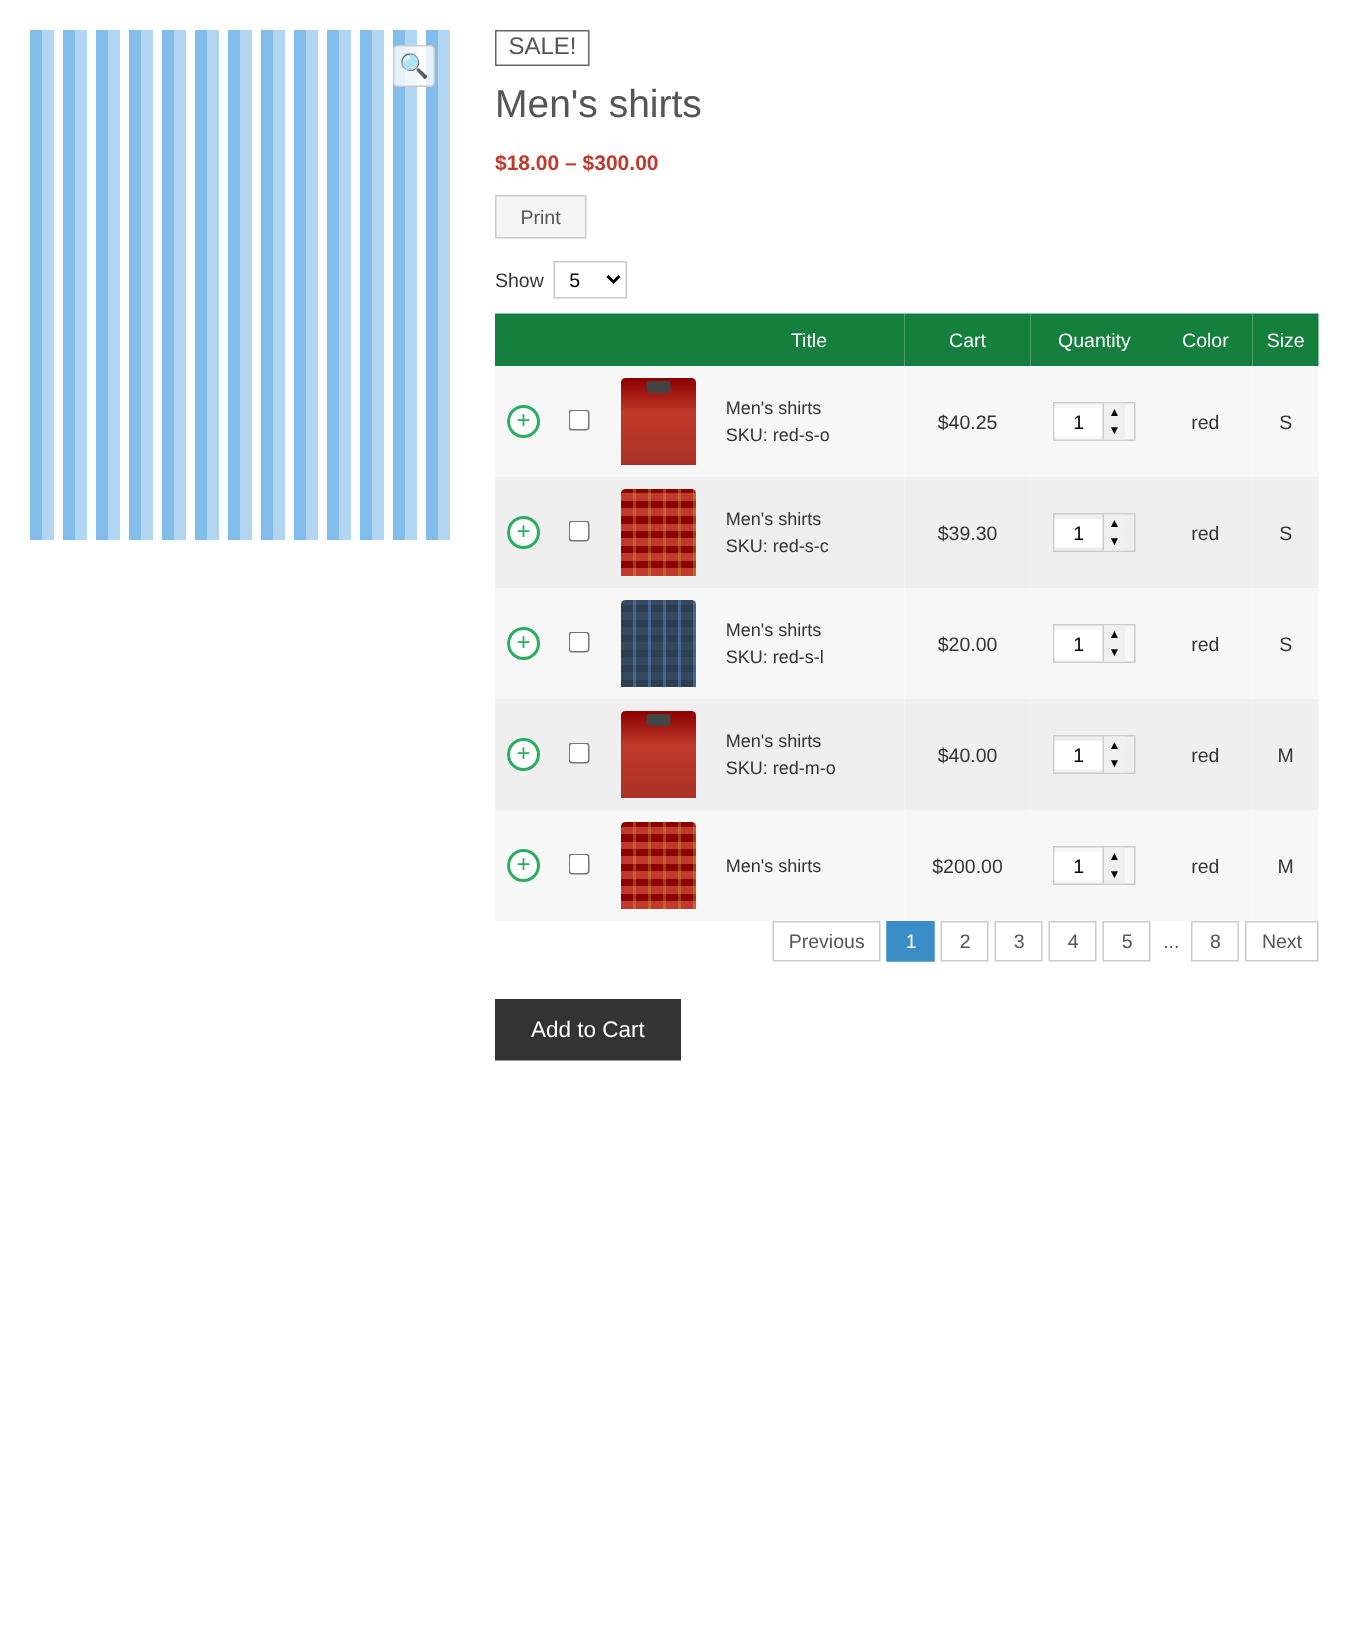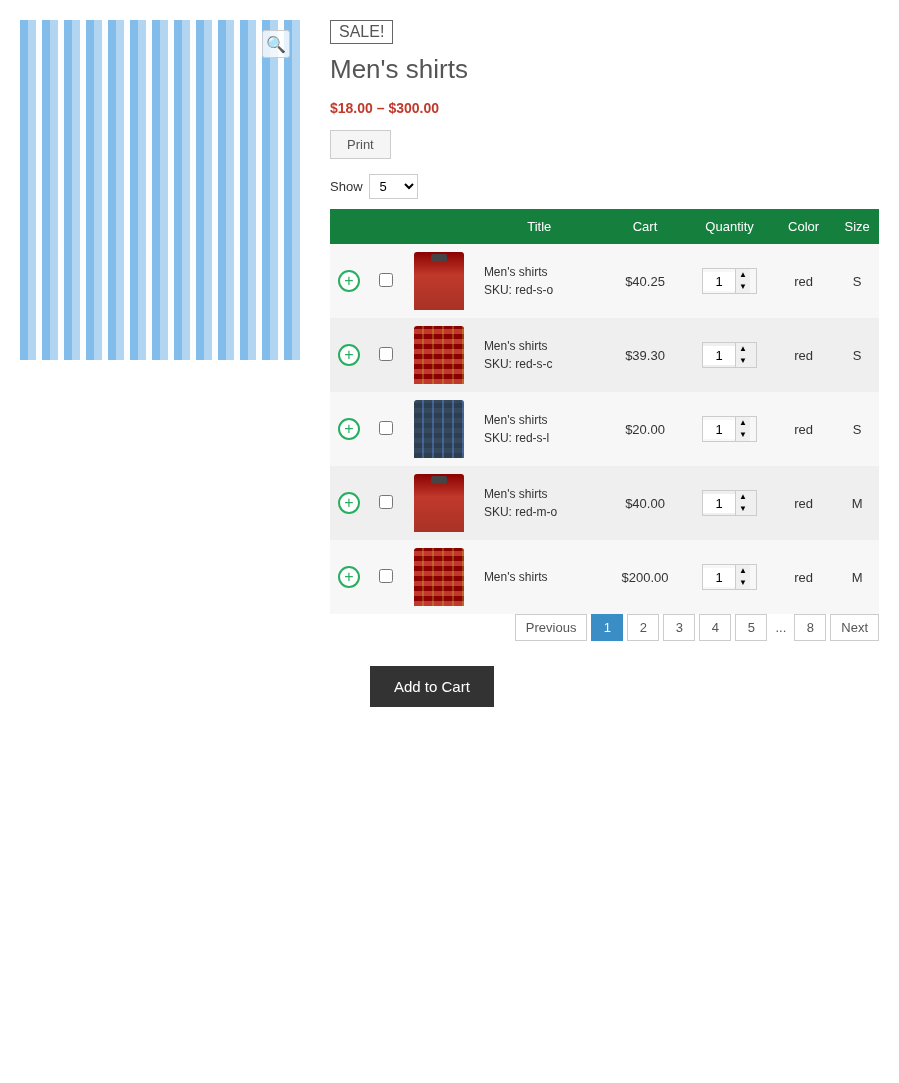--- a/index.html
+++ b/index.html
@@ -31,21 +31,21 @@
     .item-info { text-align: left; font-size: 12px; line-height: 1.5; }
     .qty-spinner { display: flex; align-items: center; border: 1px solid #ccc; width: 55px; margin: 0 auto; }
     .qty-input { width: 32px; border: none; text-align: center; font-size: 13px; padding: 2px; background: #fff; }
     .qty-arrows { display: flex; flex-direction: column; border-left: 1px solid #ccc; }
     .qty-up, .qty-down { font-size: 8px; padding: 1px 3px; cursor: pointer; border: none; background: #f0f0f0; line-height: 1.2; }
     .entries-info { font-size: 13px; color: #555; margin: 12px 0 8px; }
     .pagination { display: flex; align-items: center; gap: 4px; margin-bottom: 20px; justify-content: flex-end; }
     .page-btn { border: 1px solid #ccc; background: #fff; padding: 5px 10px; cursor: pointer; font-size: 13px; color: #555; min-width: 32px; text-align: center; }
     .page-btn.active { background: #3a8dc5; color: #fff; border-color: #3a8dc5; }
     .page-dots { padding: 5px 4px; font-size: 13px; color: #555; }
-    .add-to-cart-btn { background: #333; color: #fff; border: none; padding: 12px 24px; font-size: 15px; cursor: pointer; margin-top: 5px; margin-left: 40px; }
+    .add-to-cart-btn { background: #333; color: #fff; border: none; padding: 12px 24px; font-size: 15px; cursor: pointer; margin-top: 5px; }
     .col-add { width: 30px; }
     .col-check { width: 30px; }
     .col-thumb { width: 70px; }
     .col-title { width: 120px; text-align: left; }
     .col-price { width: 80px; }
     .col-qty { width: 80px; }
     .col-color { width: 60px; margin-top: 40px; }
     .col-size { width: 40px; }
   </style>
 </head>

